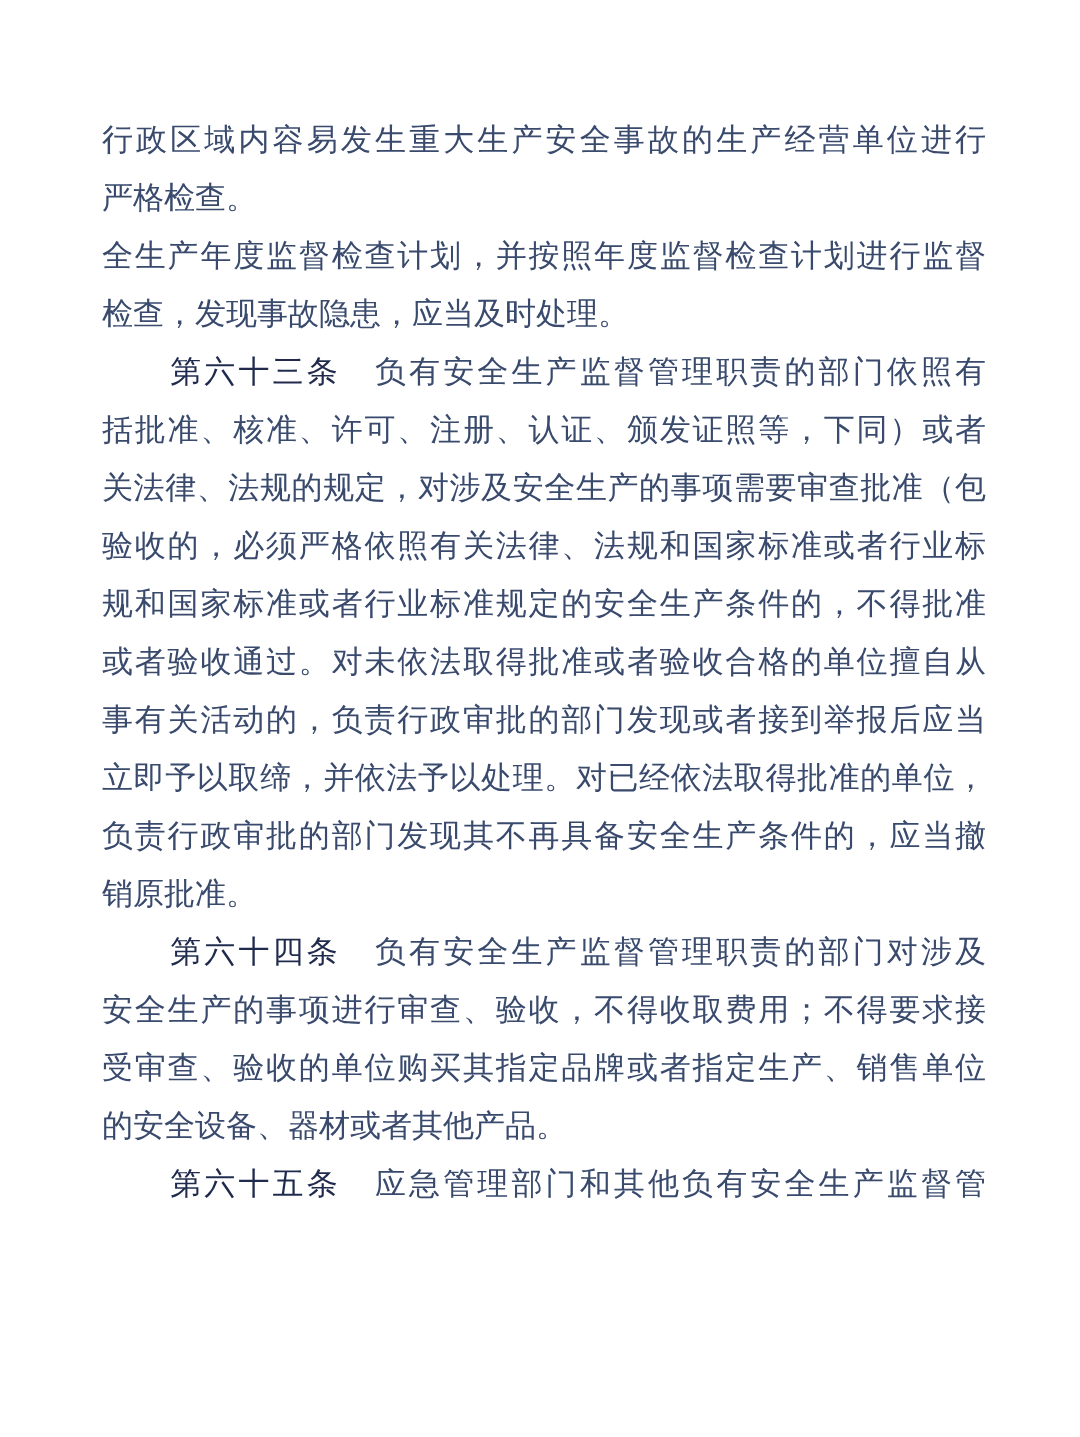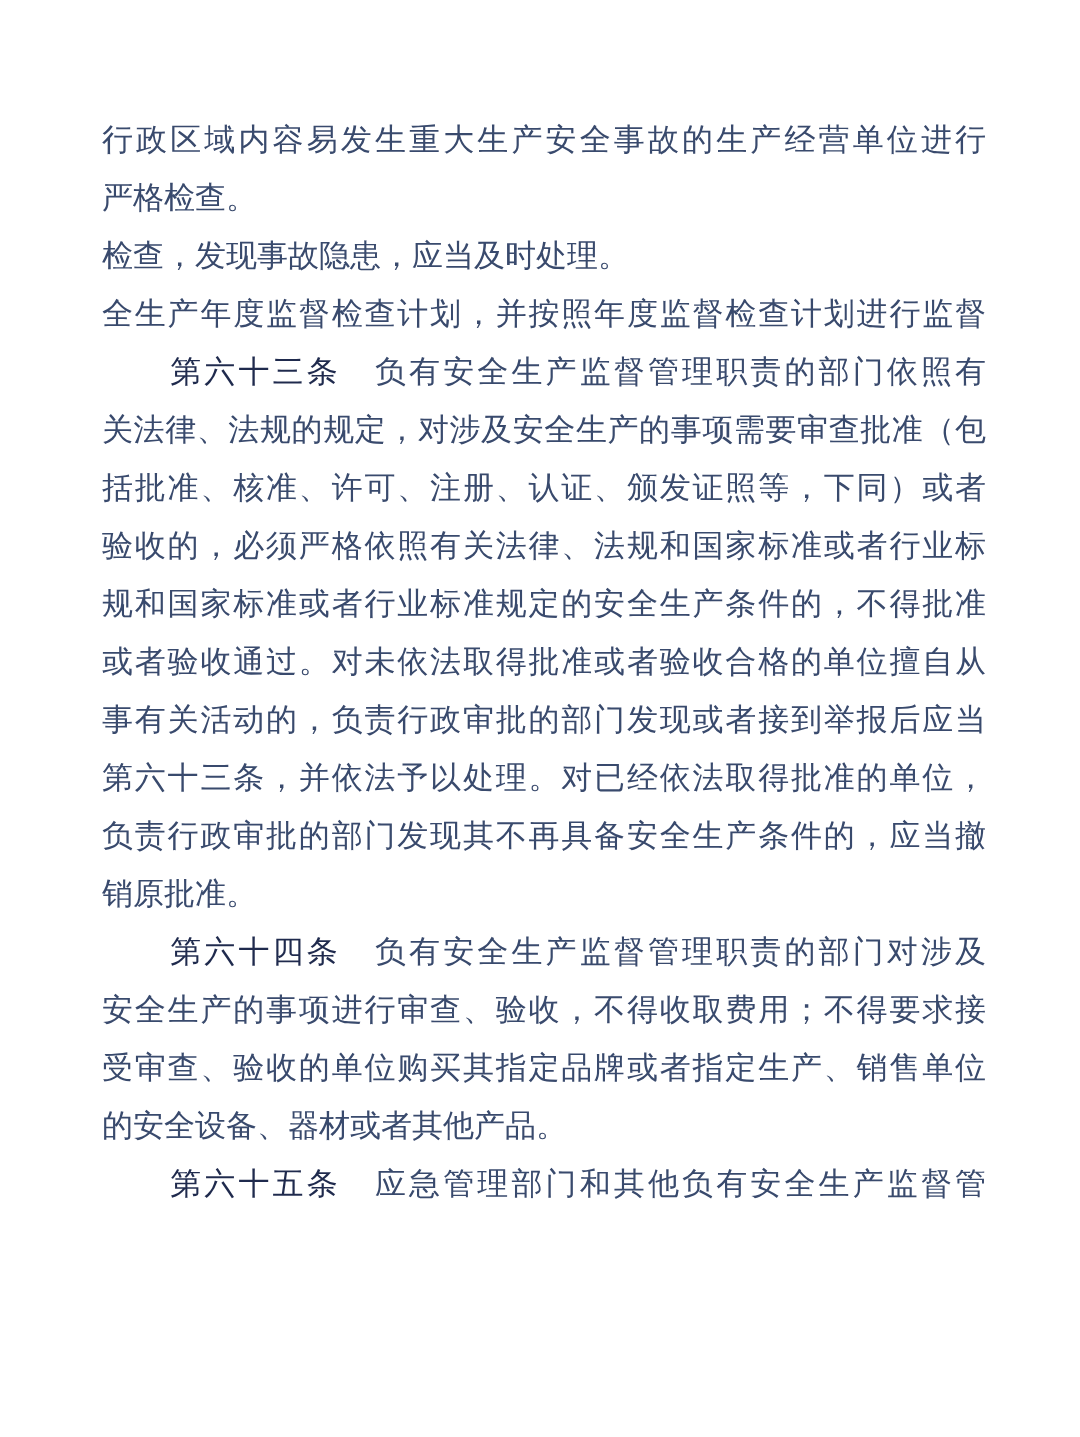--- a/index.html
+++ b/index.html
@@ -49,32 +49,32 @@
 </head>
 <body>
 
 <div class="page">
   <div class="content" id="doc-content">
       <div class="para">
         <div class="line"><span>行政区域内容易发生重大生产安全事故的生产经营单位进行</span></div>
         <div class="line noj"><span>严格检查。</span></div>
       </div>
       <div class="para">
+        <div class="line"><span>全生产年度监督检查计划，并按照年度监督检查计划进行监督</span></div>
         <div class="line noj"><span>检查，发现事故隐患，应当及时处理。</span></div>
-        <div class="line"><span>全生产年度监督检查计划，并按照年度监督检查计划进行监督</span></div>
       </div>
       <div class="para">
         <div class="line"><span>　　</span><span class="b">第六十三条</span><span>　负有安全生产监督管理职责的部门依照有</span></div>
+        <div class="line"><span>括批准、核准、许可、注册、认证、颁发证照等，下同）或者</span></div>
         <div class="line"><span>关法律、法规的规定，对涉及安全生产的事项需要审查批准（包</span></div>
-        <div class="line"><span>括批准、核准、许可、注册、认证、颁发证照等，下同）或者</span></div>
         <div class="line"><span>验收的，必须严格依照有关法律、法规和国家标准或者行业标</span></div>
         <div class="line"><span>规和国家标准或者行业标准规定的安全生产条件的，不得批准</span></div>
         <div class="line"><span>或者验收通过。对未依法取得批准或者验收合格的单位擅自从</span></div>
         <div class="line"><span>事有关活动的，负责行政审批的部门发现或者接到举报后应当</span></div>
-        <div class="line"><span>第六十三条，并依法予以处理。对已经依法取得批准的单位，</span></div>
+        <div class="line"><span>立即予以取缔，并依法予以处理。对已经依法取得批准的单位，</span></div>
         <div class="line"><span>负责行政审批的部门发现其不再具备安全生产条件的，应当撤</span></div>
         <div class="line noj"><span>销原批准。</span></div>
       </div>
       <div class="para">
         <div class="line"><span>　　</span><span class="b">第六十四条</span><span>　负有安全生产监督管理职责的部门对涉及</span></div>
         <div class="line"><span>安全生产的事项进行审查、验收，不得收取费用；不得要求接</span></div>
         <div class="line"><span>受审查、验收的单位购买其指定品牌或者指定生产、销售单位</span></div>
         <div class="line noj"><span>的安全设备、器材或者其他产品。</span></div>
       </div>
       <div class="para">

